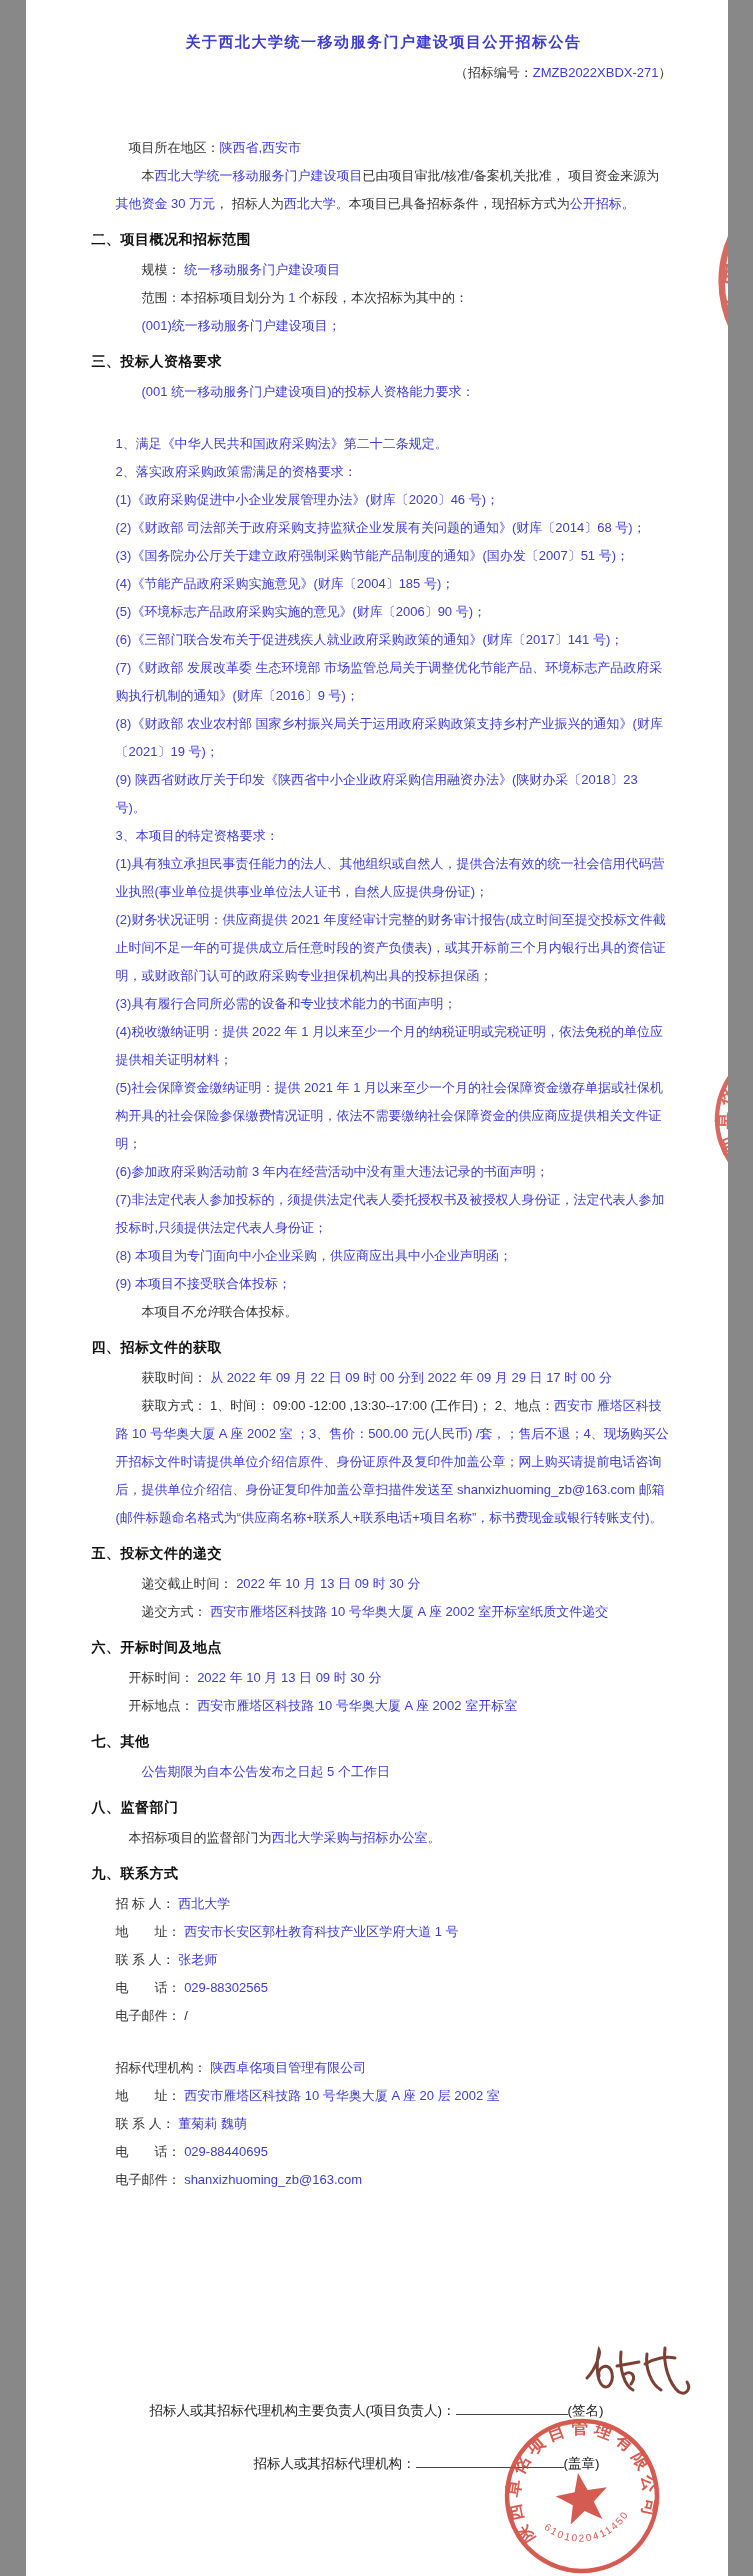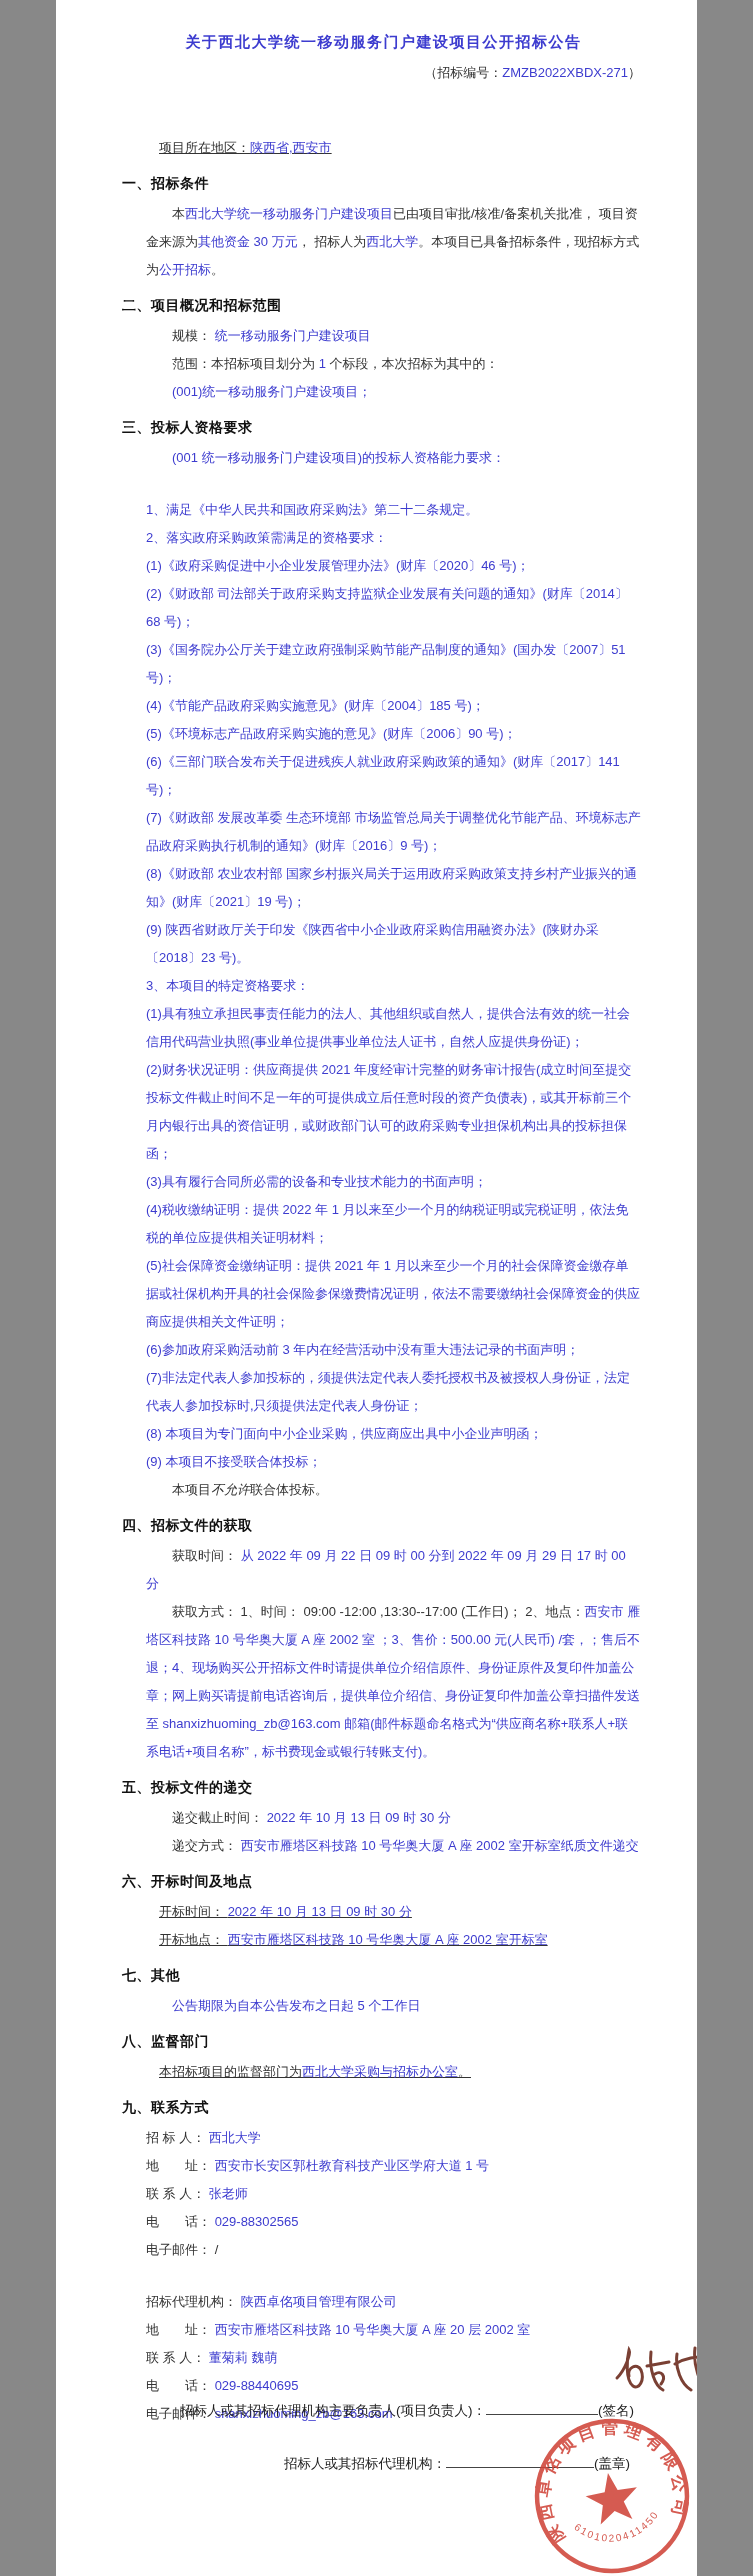--- a/index.html
+++ b/index.html
@@ -1,28 +1,28 @@
 <!DOCTYPE html>
 <html style="--ink: #333333; --blue: #3d3ccf; --heading: #111111; --red: #d0453a; --sig: #7a4034; --bg: #ffffff;"><head>
 <meta charset="utf-8">
 <style>
   :root{
     --ink:#333333; --blue:#3d3ccf; --heading:#111111; --red:#d0453a; --sig:#7a4034; --bg:#ffffff;
   }
   html,body{margin:0;padding:0;background:#888;}
   .page{
-    position:relative;width:641px;height:2576px;margin:0 auto;background:var(--bg);
+    position:relative;width:702px;height:2576px;margin:0 auto;background:var(--bg);
     overflow:hidden;font-family:"Liberation Sans","DejaVu Sans",sans-serif;
   }
   .content{position:absolute;left:0;top:0;right:0;padding:30px 56px 0 90px;font-size:13px;color:var(--ink);}
   .doc-title{text-align:center;font-size:15px;font-weight:bold;color:var(--blue);letter-spacing:1.5px;margin:0 0 8px -20px;line-height:24px;}
   .doc-subtitle{text-align:right;font-size:13px;margin:0 0 50px -20px;line-height:22px;color:var(--ink);}
   .sec-h{font-size:14px;font-weight:bold;color:var(--heading);margin:7px 0 3px -24px;line-height:28px;letter-spacing:0.5px;}
   .para{margin:0;line-height:28px;}
-  .ind1{text-indent:1em;text-decoration:underline;}
+  .ind1{text-indent:1em;}
   .ind2{text-indent:2em;}
   .gap{height:24px;}
   .blue{color:var(--blue);}
   .ink{color:var(--ink);}
   .it{font-style:italic;margin-top:44px;}
   .sig-line{position:absolute;font-size:13.5px;color:#222;white-space:nowrap;}
   .sig-line-1{left:124px;top:2400px;}
   .sig-line-2{left:228px;top:2453px;}
   .uline{display:inline-block;border-bottom:1.5px solid #444;height:14px;vertical-align:baseline;}
   .uline.w1{width:112px;}
@@ -42,21 +42,20 @@
 <div class="page">
 
   <div class="content">
     <h1 class="doc-title">关于西北大学统一移动服务门户建设项目公开招标公告</h1>
     <div class="doc-subtitle"><span>（招标编号：</span><span class="blue">ZMZB2022XBDX-271</span><span>）</span></div>
 
     <p class="para ind1"><span class="ink">项目所在地区：</span><span class="blue">陕西省,西安市</span></p>
 
     <div>
         <section>
-          <h2 class="sec-h">一、招标条件</h2>
           <p class="para ind2"><span class="ink">本</span><span class="blue">西北大学统一移动服务门户建设项目</span><span class="ink">已由项目审批/核准/备案机关批准， 项目资金来源为</span><span class="blue">其他资金 30 万元</span><span class="ink">， 招标人为</span><span class="blue">西北大学</span><span class="ink">。本项目已具备招标条件，现招标方式为</span><span class="blue">公开招标</span><span class="ink">。</span></p>
         </section>
         <section>
           <h2 class="sec-h">二、项目概况和招标范围</h2>
           <p class="para ind2"><span class="ink">规模： </span><span class="blue">统一移动服务门户建设项目</span></p>
           <p class="para ind2"><span class="ink">范围：本招标项目划分为 </span><span class="blue">1</span><span class="ink"> 个标段，本次招标为其中的：</span></p>
           <p class="para ind2"><span class="blue">(001)统一移动服务门户建设项目；</span></p>
         </section>
         <section>
           <h2 class="sec-h">三、投标人资格要求</h2>

